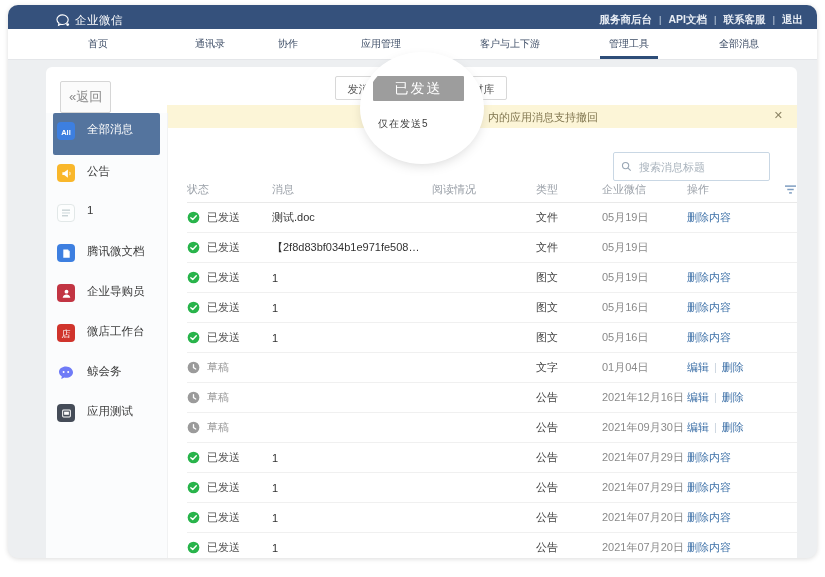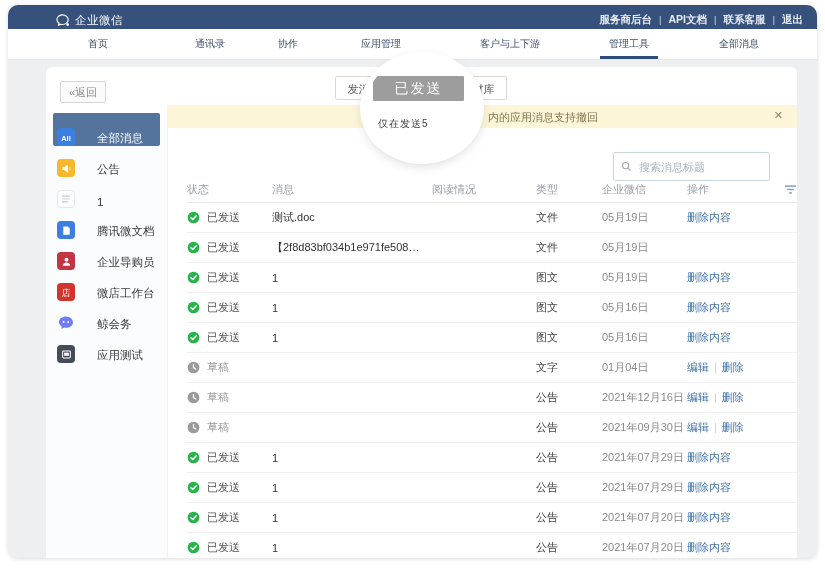--- a/index.html
+++ b/index.html
@@ -44,22 +44,22 @@
     content:"";position:absolute;left:50%;transform:translateX(-50%);
     bottom:0;width:58px;height:3px;background:#2d4d78;
   }
   
   .content{position:absolute;left:0;top:55px;right:0;bottom:0;background:#edeff1;}
   .panel{
     position:absolute;left:38px;top:7px;width:751px;bottom:0;background:#fff;
     border-radius:6px 6px 0 0;
   }
   .back-btn{
-    position:absolute;left:14px;top:14px;height:22px;padding:0 8px;
-    font-size:11px;color:#8a8a8a;background:#fbfbfb;border:1px solid #d6d6d6;
+    position:absolute;left:14px;top:14px;height:32px;padding:0 8px;
+    font-size:13px;color:#8a8a8a;background:#fbfbfb;border:1px solid #d6d6d6;
     border-radius:2px;cursor:pointer;font-family:inherit;
   }
   .tabgroup{position:absolute;left:289px;top:9px;display:flex;}
   .tab-btn{
     width:58px;height:24px;line-height:22px;text-align:center;box-sizing:border-box;
     font-size:11px;color:#5a5a5a;background:#fff;border:1px solid #d8d8d8;
     margin-left:-1px;cursor:pointer;
   }
   .tab-btn:first-child{margin-left:0;border-radius:2px 0 0 2px;}
   .tab-btn:last-child{border-radius:0 2px 2px 0;}
@@ -70,22 +70,22 @@
   .notice-text{position:absolute;left:321px;top:5px;font-size:11px;color:#80764f;}
   .notice-close{
     position:absolute;right:14px;top:4px;font-size:11px;color:#8c8465;cursor:pointer;
   }
   
   .sidebar{
     position:absolute;left:0;top:46px;width:121px;bottom:0;background:#fbfcfd;
     border-right:1px solid #f1f2f3;
   }
   .side-item{
-    height:31px;margin:0 7px;display:flex;align-items:flex-end;gap:22px;
-    padding:0 0 0 4px;font-size:11.5px;color:#3a3a3a;cursor:pointer;border-radius:2px;
+    height:31px;margin:0 7px;display:flex;align-items:flex-start;gap:12px;
+    padding:9px 0 0 4px;font-size:11.5px;color:#3a3a3a;cursor:pointer;border-radius:2px;
   }
   .side-item.selected{background:#54749e;color:#fff;height:33px;}
   .sicon{
     width:18px;height:18px;border-radius:4px;flex:none;
     display:flex;align-items:center;justify-content:center;overflow:hidden;
   }
   .ic-all-badge{background:#3d7fe0;color:#fff;font-size:7.5px;font-weight:bold;}
   .ic-megaphone{background:#f9b72b;}
   .ic-list-doc{background:#fdfefe;border:1px solid #e2e8e8;box-sizing:border-box;}
   .ic-doc{background:#3d7fe0;}

